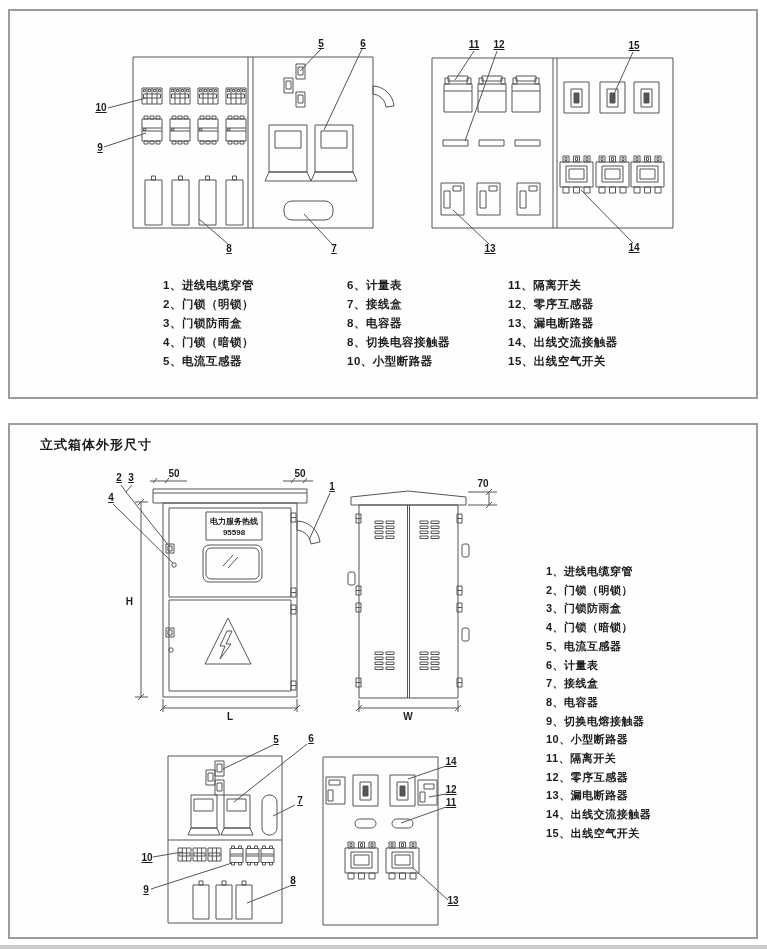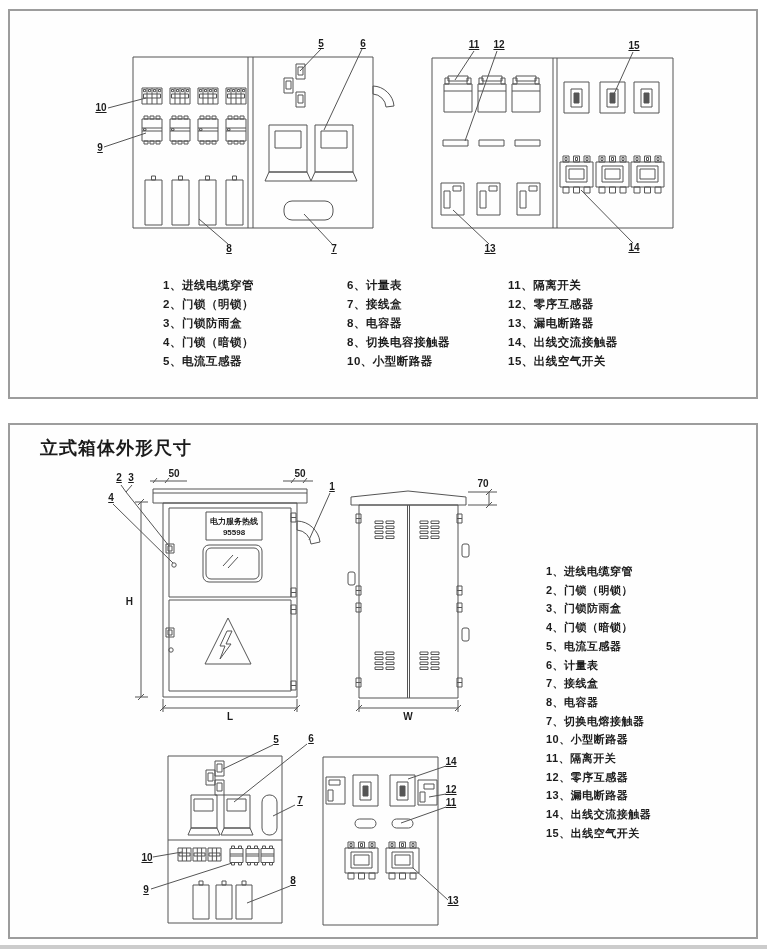--- a/index.html
+++ b/index.html
@@ -11,21 +11,21 @@
   .panel{position:absolute;left:8px;width:746px;border:2px solid #9d9d9d;background:#fefefe;}
   #panel1{top:9px;height:386px;}
   #panel2{top:423px;height:512px;}
   .drawing{position:absolute;left:0;top:0;z-index:5;pointer-events:none;}
   .legend-col{position:absolute;z-index:6;font-weight:bold;white-space:nowrap;}
   .lg1{font-size:11.5px;line-height:19px;letter-spacing:0.5px;}
   #lg1c1{left:163px;top:276px;}
   #lg1c2{left:347px;top:276px;}
   #lg1c3{left:508px;top:276px;}
   #lg2{left:546px;top:562px;font-size:11px;line-height:18.7px;font-weight:bold;letter-spacing:0.5px;z-index:6;position:absolute;white-space:nowrap;}
-  #p2title{position:absolute;left:40px;top:436px;font-size:18px;font-weight:bold;z-index:6;letter-spacing:1px;}
+  #p2title{position:absolute;left:40px;top:436px;font-size:13px;font-weight:bold;z-index:6;letter-spacing:1px;}
   #bottomstrip{position:absolute;left:0;top:945px;width:767px;height:4px;background:#cccccc;}
   svg .co{font-size:10px;font-weight:bold;text-decoration:underline;fill:#1c1c1c;}
   svg .dim{font-size:10px;font-weight:bold;fill:#1c1c1c;}
   svg .sign{font-size:8px;font-weight:bold;fill:#1c1c1c;}
   svg line,svg rect,svg path,svg polygon,svg polyline{vector-effect:non-scaling-stroke;}
 </style>
 </head>
 <body>
 
 <div id="panel1" class="panel"></div>
@@ -58,21 +58,21 @@
 
 <div id="lg2">
   <div>1、进线电缆穿管</div>
   <div>2、门锁（明锁）</div>
   <div>3、门锁防雨盒</div>
   <div>4、门锁（暗锁）</div>
   <div>5、电流互感器</div>
   <div>6、计量表</div>
   <div>7、接线盒</div>
   <div>8、电容器</div>
-  <div>7、切换电熔接触器</div>
+  <div>9、切换电熔接触器</div>
   <div>10、小型断路器</div>
   <div>11、隔离开关</div>
   <div>12、零序互感器</div>
   <div>13、漏电断路器</div>
   <div>14、出线交流接触器</div>
   <div>15、出线空气开关</div>
 </div>
 
 <svg class="drawing" width="767" height="949" viewBox="0 0 767 949" fill="none" stroke="#555" stroke-width="1">
 <defs>

